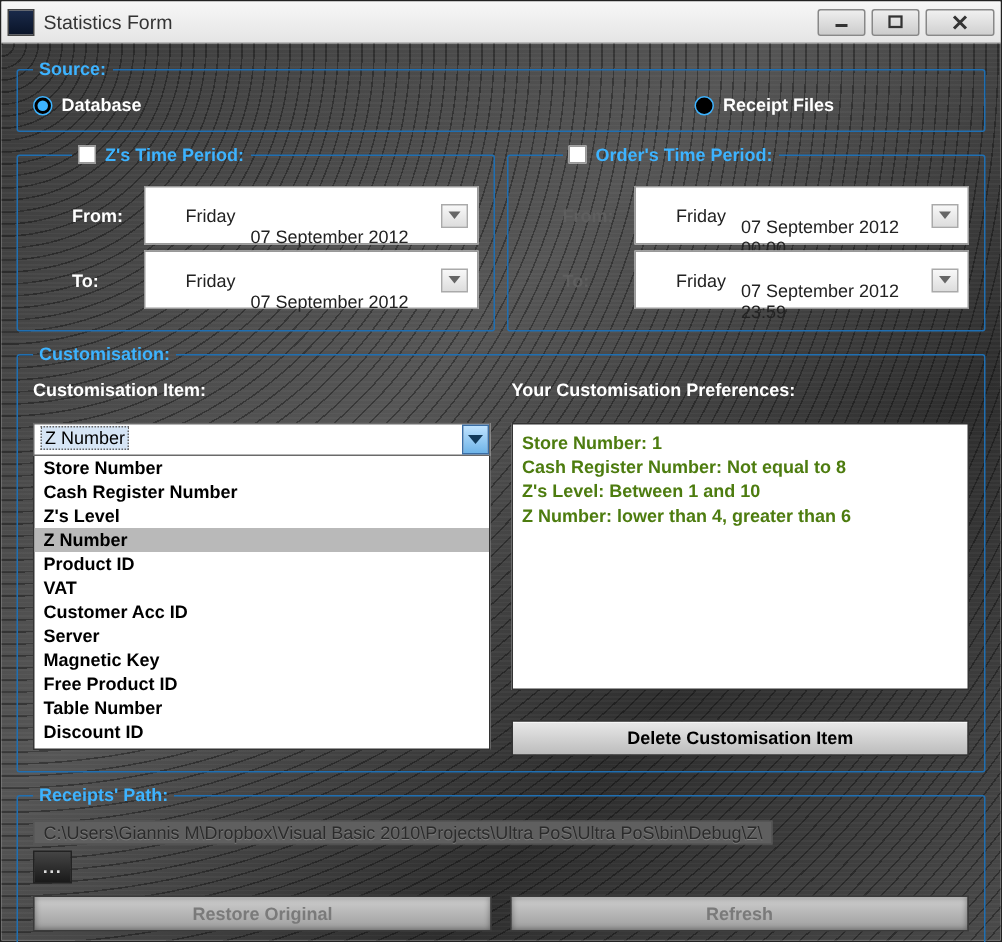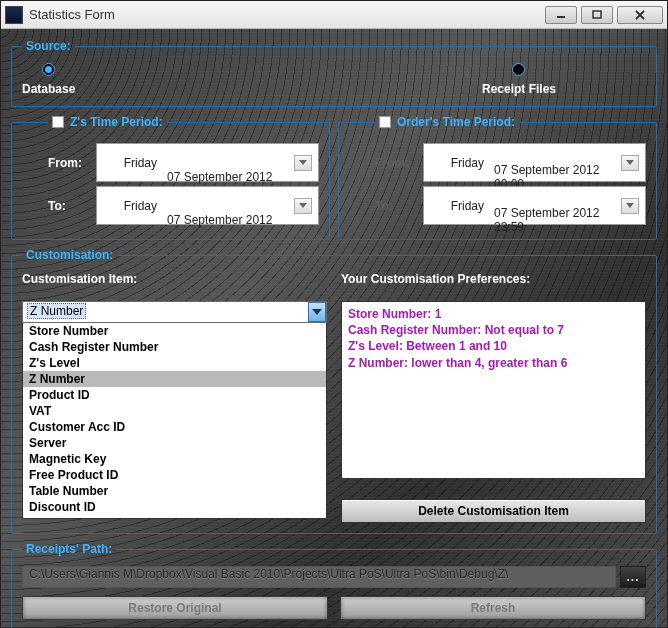--- a/index.html
+++ b/index.html
@@ -15,21 +15,21 @@
     .content { height:calc(100% - 28px); padding:10px; background:
         repeating-linear-gradient(0deg, rgba(255,255,255,0.03) 0 1px, transparent 1px 3px),
         repeating-radial-gradient(circle at 0 0, rgba(0,0,0,0.35) 0 1px, transparent 1px 8px),
         linear-gradient(135deg,#3a3a3a,#565656 40%,#2e2e2e 70%,#4a4a4a);
     }
     fieldset { border:1px solid #1f6fb2; border-radius:2px; padding:10px; margin-bottom:8px; position:relative; }
     legend { color:#3db3ff; padding:0 4px; font-weight:bold; font-size:12px; }
     .row2 { display:flex; gap:8px; }
     .row2 > fieldset { flex:1;padding-left:36px; }
     .srcrow { display:flex; gap:60px; align-items:center; }
-    .radio-wrap { display:flex; align-items:center; gap:6px; color:#fff; font-weight:bold;flex-direction:column; }
+    .radio-wrap { display:flex; align-items:center; gap:6px; color:#fff; font-weight:bold; }
     .radio { width:13px; height:13px; border-radius:50%; border:1px solid #3db3ff; display:flex; align-items:center; justify-content:center; background:#000; }
     .radio.sel::after { content:""; width:7px; height:7px; background:#3db3ff; border-radius:50%; }
     legend .chk { display:inline-block; width:12px; height:12px; border:1px solid #999; background:#fff; margin-right:6px; vertical-align:-2px; }
     .dateline { display:flex; align-items:center; margin:4px 0; gap:8px; }
     .datelabel { width:40px; color:#fff; font-weight:bold; }
     .datelabel.dim { color:#5f5f5f; }
     .datefield { flex:1; height:39px; background:#fff; border:1px solid #999; display:flex; align-items:center; padding:0 6px; color:#222; font-size:12px; }
     .datefield span.day { width:64px; text-align:right; padding-right:10px; }
     .datefield span.dv { flex:1; text-align:left;margin-top:28px; }
     .datefield .dd { width:18px; height:16px; border:1px solid #aaa; background:linear-gradient(#f8f8f8,#ddd); margin-left:4px; display:flex; align-items:center; justify-content:center; }
@@ -38,24 +38,24 @@
     .custcol { flex:1; display:flex; flex-direction:column; }
     .lbl { color:#fff; font-weight:bold; margin-bottom:15px; }
     .combo { position:relative; height:22px; }
     .combo-input { width:100%; height:100%; border:1px solid #6a6a6a; background:#fff; padding:2px 22px 2px 4px; font-size:12px; }
     .combo-input .seltext { background:#d6e5f5; border:1px dotted #666; padding:0 2px; }
     .combo-btn { position:absolute; right:1px; top:1px; width:18px; height:20px; border:1px solid #3a6ea5; background:linear-gradient(#bfe3ff,#6fb4e8); display:flex; align-items:center; justify-content:center; }
     .combo-btn::after { content:""; border:5px solid transparent; border-top:6px solid #123a5a; margin-top:4px; }
     .droplist { background:#fff; border:1px solid #333; border-top:none; height:196px; overflow:auto; font-size:12px; }
     .droplist .item { padding:1px 6px; color:#000; font-weight:bold; cursor:default; }
     .droplist .item.hi { background:#b9b9b9; }
-    .prefsbox { background:#fff; border:1px solid #333; height:178px; padding:4px 6px; color:#a21caf; font-weight:bold; font-size:12px; line-height:1.35; }
+    .prefsbox { background:#fff; border:1px solid #333; height:178px; padding:4px 6px; color:#4d7c0f; font-weight:bold; font-size:12px; line-height:1.35; }
     .btn { height:24px; background:linear-gradient(#e9e9e9,#bcbcbc); border:1px solid #333; display:flex; align-items:center; justify-content:center; font-size:12px; font-weight:bold; color:#000; cursor:default; box-shadow:inset 0 1px 0 rgba(255,255,255,.6); }
     .btn.dim { color:#7a7a7a; background:linear-gradient(#cfcfcf,#9d9d9d); border:1px solid #3a3a3a; box-shadow:inset 0 0 4px rgba(0,0,0,.45), inset 0 1px 0 rgba(255,255,255,.25); }
-    .pathrow { display:flex; gap:4px; align-items:flex-end; }
+    .pathrow { display:flex; gap:4px; align-items:flex-start;flex-direction:column; }
     .pathinput { flex:1; height:22px; border:1px solid #555; background:#5f5f5f; color:#2b2b2b; padding:0 6px; font-size:12px; text-shadow:0 1px 0 rgba(255,255,255,0.2); }
     .browse { width:26px; height:22px; border:1px solid #222; background:linear-gradient(#444,#1a1a1a); color:#ddd; display:flex; align-items:center; justify-content:center; font-weight:bold; letter-spacing:1px; }
     .pathbtns { display:flex; gap:12px; margin-top:8px; }
     .pathbtns .btn { flex:1; }
     .bottombtns { display:flex; justify-content:space-between; margin-top:6px; padding:0 12px; }
     .bottombtns .btn { width:130px; }
   </style>
 </head>
 <body>
 
@@ -163,21 +163,21 @@
               <div class="item">Magnetic Key</div>
               <div class="item">Free Product ID</div>
               <div class="item">Table Number</div>
               <div class="item">Discount ID</div>
             </div>
         </div>
         <div class="custcol">
           <div class="lbl">Your Customisation Preferences:</div>
           <div class="prefsbox" id="prefsbox">
               <div>Store Number: 1</div>
-              <div>Cash Register Number: Not equal to 7</div>
+              <div>Cash Register Number: Not equal to 8</div>
               <div>Z's Level: Between 1 and 10</div>
               <div>Z Number:  lower than 4, greater than 6</div>
             </div>
           <div style="height:20px"></div>
           <div class="btn">Delete Customisation Item</div>
         </div>
       </div>
     </fieldset>
 
     <fieldset>

